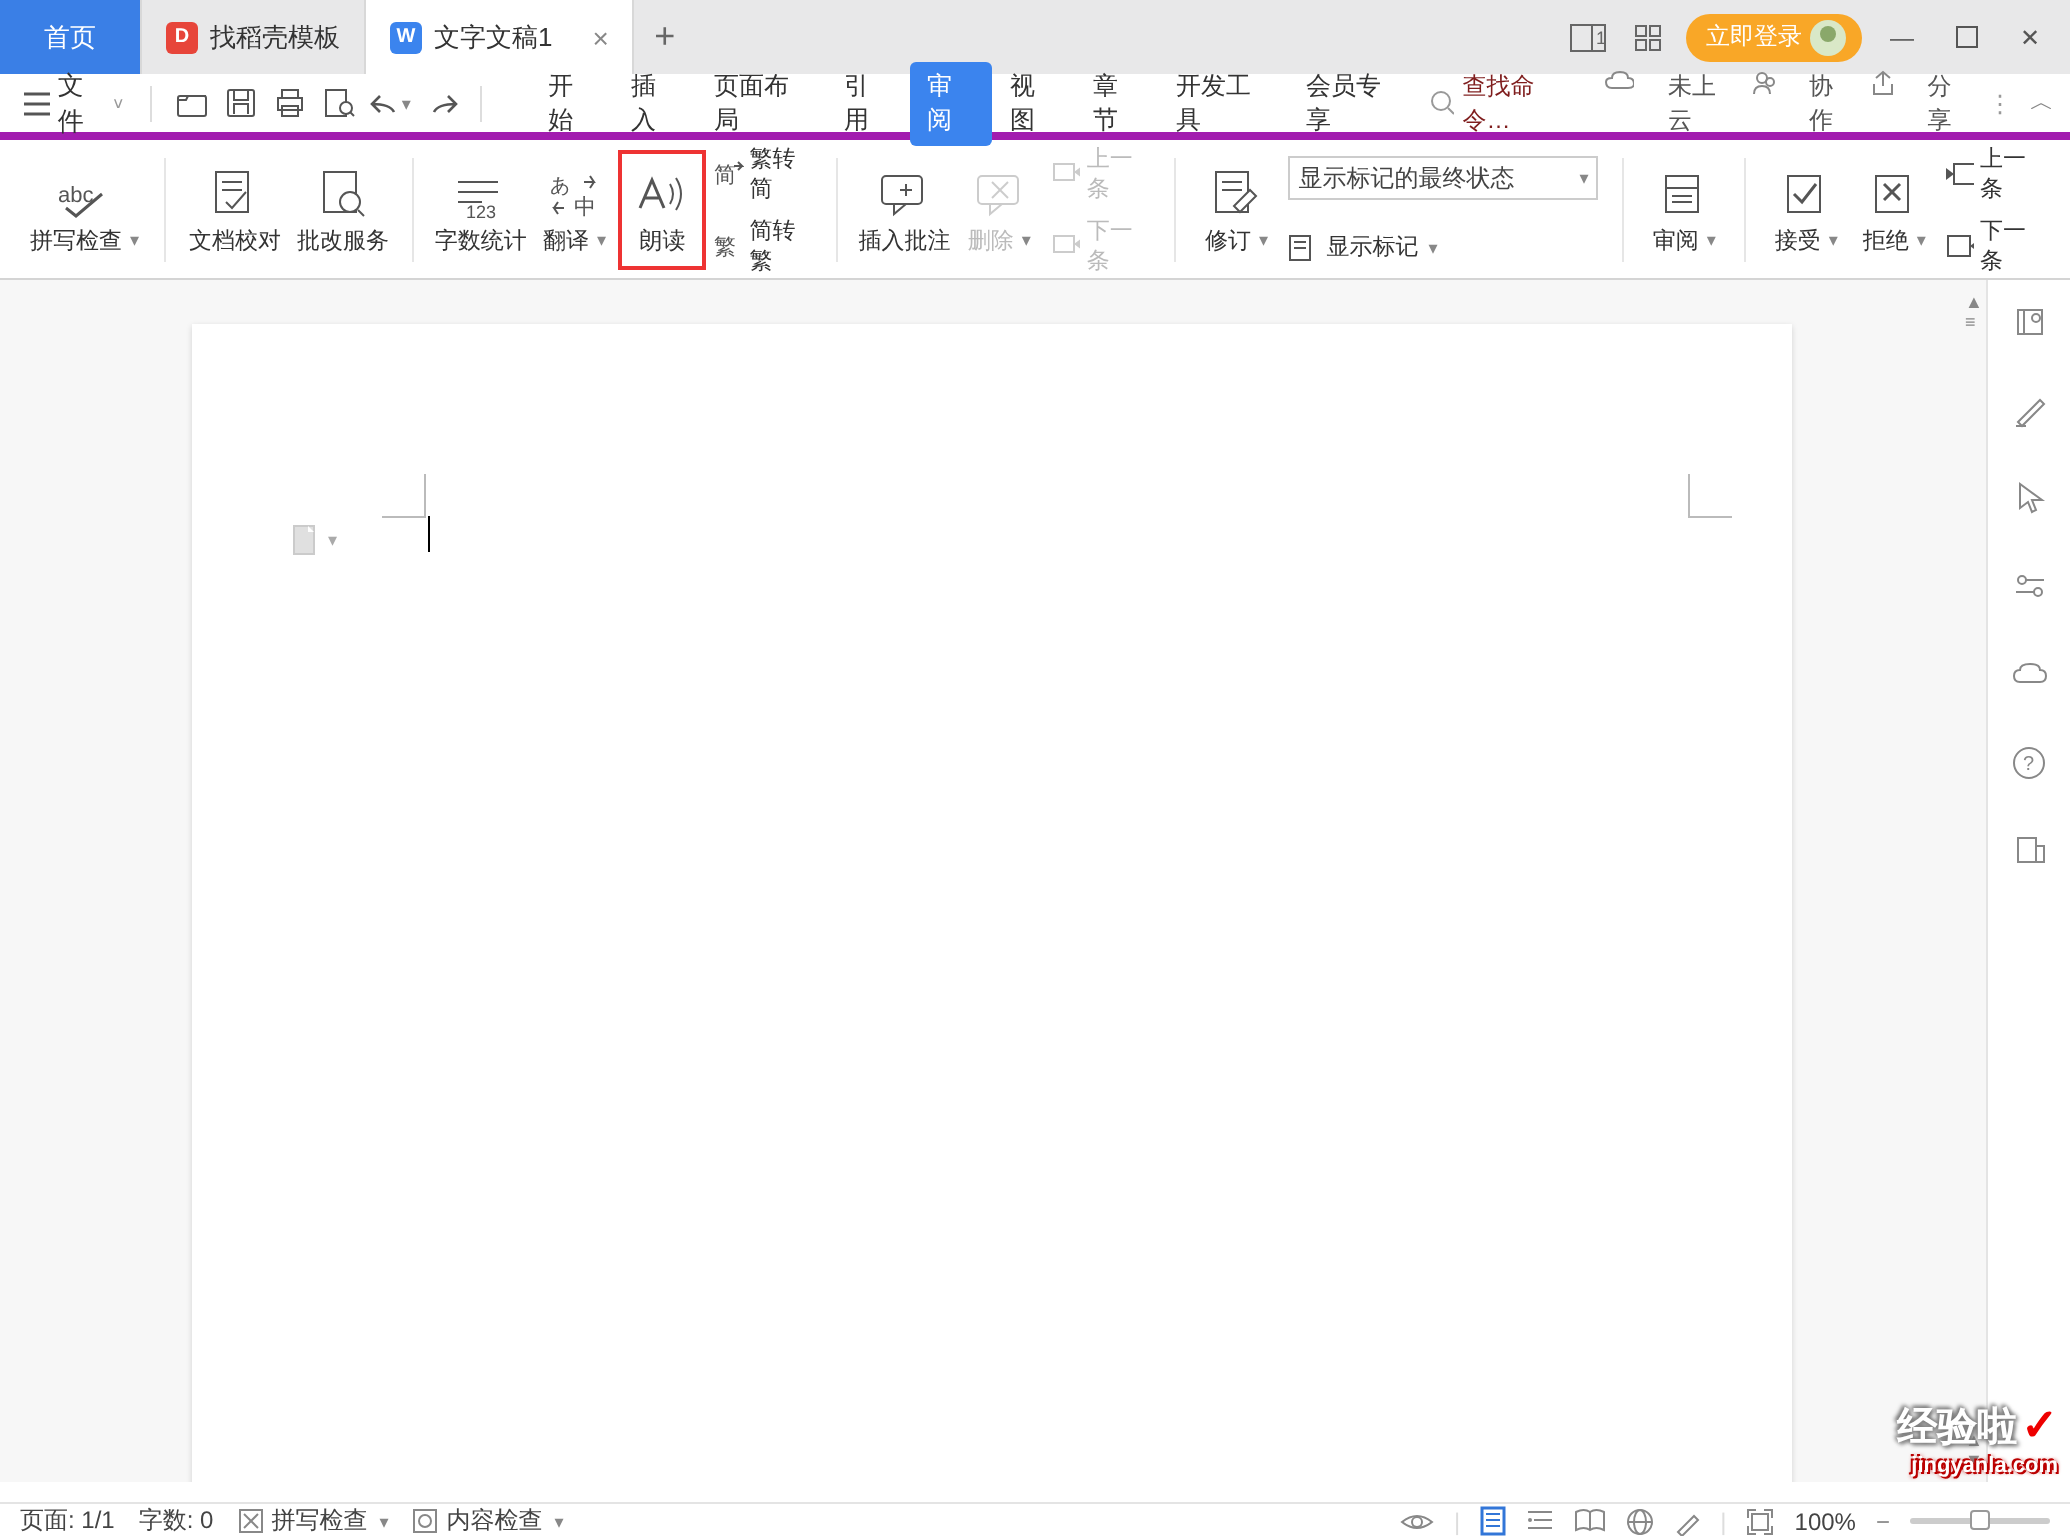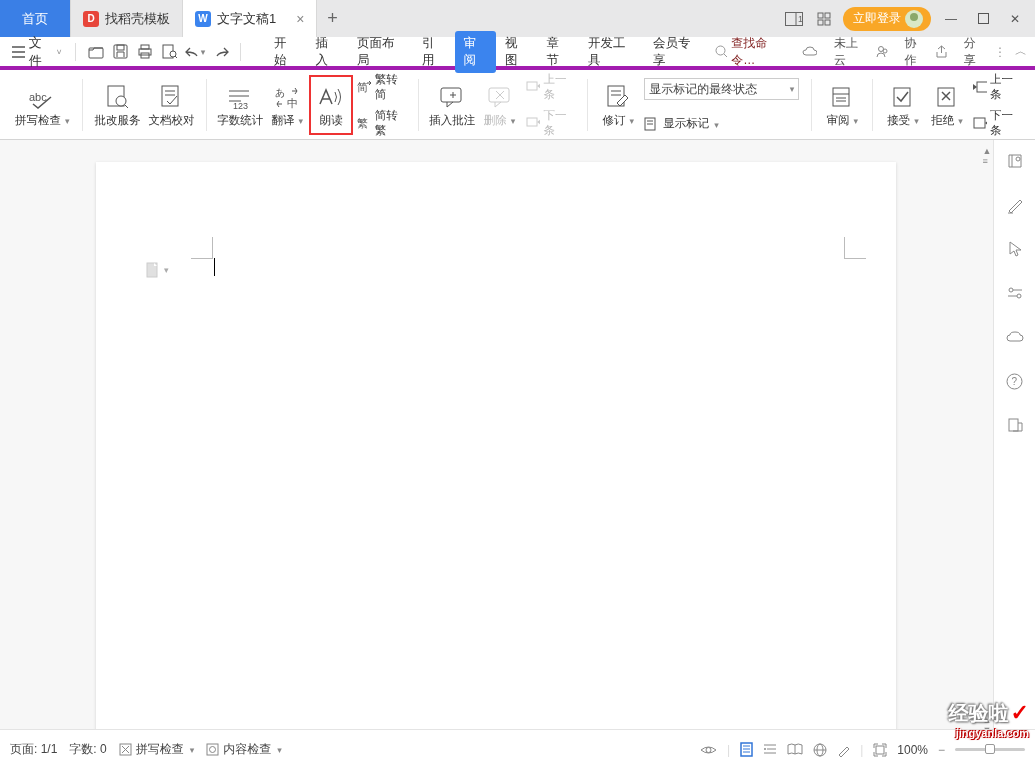--- a/index.html
+++ b/index.html
@@ -27,21 +27,21 @@
 .menubar { height: 33px; background: #fff; display: flex; align-items: center; padding: 0 8px; font-size: 12.5px; color: #333; gap: 0; border-bottom: 4px solid #a21caf; }
 .menu-left { display: flex; align-items: center; gap: 6px; }
 .menu-file { font-size: 13px; display:flex; align-items:center; gap:4px; padding:0 4px;}
 .menu-sep { width: 1px; height: 18px; background: #ddd; margin: 0 4px; }
 .menu-icon { width: 20px; height: 20px; display: inline-flex; align-items: center; justify-content: center; color: #555; }
 .menu-tabs { display: flex; gap: 0; margin-left: 20px; }
 .menu-tab { padding: 4px 9px; cursor: pointer; }
 .menu-tab.active { background: #3b84ee; color: #fff; border-radius: 3px; }
 .menu-right { margin-left: auto; display: flex; align-items: center; gap: 8px; font-size: 12px;}
 .search-cmd { display: flex; align-items: center; gap: 4px; color: #7f1d1d; border-radius: 3px; padding: 2px 6px; justify-content: space-between; }
-.cloud-item { display:flex; align-items:center; gap:17px; color:#555;}
+.cloud-item { display:flex; gap:17px; color:#555;}
 
 
 .ribbon { height: 70px; background: #fff; display: flex; align-items: center; padding: 4px 6px; border-bottom: 1px solid #d4d4d4; font-size: 11.5px; color: #333; }
 .rib-group { display: flex; align-items: center; height: 100%; padding: 0 5px; }
 .rib-sep { width: 1px; height: 52px; background: #e6e6e6; margin: 0 3px; }
 .rib-btn-lg { display: flex; flex-direction: column; align-items: center; justify-content: center; gap: 3px; padding: 2px 4px; min-width: 44px; height: 60px; }
 .rib-btn-lg .ic { height: 28px; display:flex; align-items:flex-end; justify-content:center;}
 .rib-btn-lg .lb { font-size: 11.5px; white-space: nowrap; display:flex; align-items:center; gap:2px;}
 .rib-lines { display:flex; flex-direction:column; gap:6px; justify-content:center; height:60px; padding:0 4px;}
 .rib-line { display:flex; align-items:center; gap:3px; font-size:11.5px;}
@@ -58,21 +58,21 @@
 .doc-pill svg { opacity:.6;}
 .cursor-line { position:absolute; top:96px; left:118px; width:1px; height:18px; background:#000;}
 .vscroll { position:absolute; top:0; right:0; width:12px; height:100%; display:flex; flex-direction:column; align-items:center; justify-content:space-between; padding:6px 0;}
 .vscroll .carets{font-size:9px;color:#888;display:flex;flex-direction:column;gap:2px;}
 
 
 .sidepanel { position:absolute; top:140px; right:0; width:42px; bottom:28px; background:#fff; border-left:1px solid #e4e4e4; display:flex; flex-direction:column; align-items:center; padding-top:10px; gap:22px;}
 .sidepanel .sic { width:22px; height:22px; display:flex; align-items:center; justify-content:center; color:#666;}
 
 
-.statusbar { position:absolute; left:0; right:0; bottom:0; height:40px; background:#fff; border-top:1px solid #e4e4e4; display:flex; align-items:center; font-size:12px; color:#444; padding:0 10px;}
+.statusbar { position:absolute; left:0; right:0; bottom:0; height:18px; background:#fff; border-top:1px solid #e4e4e4; display:flex; align-items:center; font-size:12px; color:#444; padding:0 10px;}
 .statusbar .st-item{display:flex;align-items:center;gap:4px;margin-right:12px;}
 .status-right{margin-left:auto;display:flex;align-items:center;gap:10px;}
 .zoom-track{width:70px;height:3px;background:#ccc;position:relative;border-radius:2px;}
 .zoom-thumb{position:absolute;left:30px;top:-4px;width:10px;height:10px;border:1px solid #999;background:#fff;border-radius:2px;}
 
 
 .watermark { position:absolute; right:6px; bottom:30px; text-align:right; pointer-events:none;}
 .wm-top{font-family:"STKaiti","KaiTi",serif;font-size:20px;color:#fff;font-weight:700;text-shadow:0 0 2px #888,1px 1px 2px #666,-1px -1px 2px #666;}
 .wm-check{color:#e00;font-size:22px;font-weight:bold;margin-left:2px;}
 .wm-bot{font-size:11px;font-weight:bold;color:#fff;text-shadow:0 0 2px #b00,1px 1px 0 #b00,-1px -1px 0 #b00;}
@@ -237,36 +237,36 @@
           <span class="drop-caret"></span>
         </span>
     </div>
   </div>
   <div class="rib-sep"></div>
   <div class="rib-group">
     <div class="rib-btn-lg">
       <span class="ic">
           <svg width="24" height="26">
             <rect x="3" y="2" width="16" height="20" fill="none" stroke="#555"></rect>
-            <circle cx="16" cy="17" r="5" fill="#fff" stroke="#555"></circle>
-            <line x1="20" y1="21" x2="23" y2="24" stroke="#555"></line>
-          </svg>
-        </span>
-      <span class="lb">批改服务</span>
-    </div>
-    <div class="rib-btn-lg">
-      <span class="ic">
-          <svg width="24" height="26">
-            <rect x="3" y="2" width="16" height="20" fill="none" stroke="#555"></rect>
             <line x1="6" y1="7" x2="16" y2="7" stroke="#555"></line>
             <line x1="6" y1="11" x2="16" y2="11" stroke="#555"></line>
             <path d="M8 17 L11 20 L18 12" fill="none" stroke="#555"></path>
           </svg>
         </span>
       <span class="lb">文档校对</span>
+    </div>
+    <div class="rib-btn-lg">
+      <span class="ic">
+          <svg width="24" height="26">
+            <rect x="3" y="2" width="16" height="20" fill="none" stroke="#555"></rect>
+            <circle cx="16" cy="17" r="5" fill="#fff" stroke="#555"></circle>
+            <line x1="20" y1="21" x2="23" y2="24" stroke="#555"></line>
+          </svg>
+        </span>
+      <span class="lb">批改服务</span>
     </div>
   </div>
   <div class="rib-sep"></div>
   <div class="rib-group">
     <div class="rib-btn-lg">
       <span class="ic">
           <svg width="26" height="22">
             <line x1="2" y1="3" x2="22" y2="3" stroke="#555"></line>
             <line x1="2" y1="8" x2="22" y2="8" stroke="#555"></line>
             <line x1="2" y1="13" x2="14" y2="13" stroke="#555"></line>

